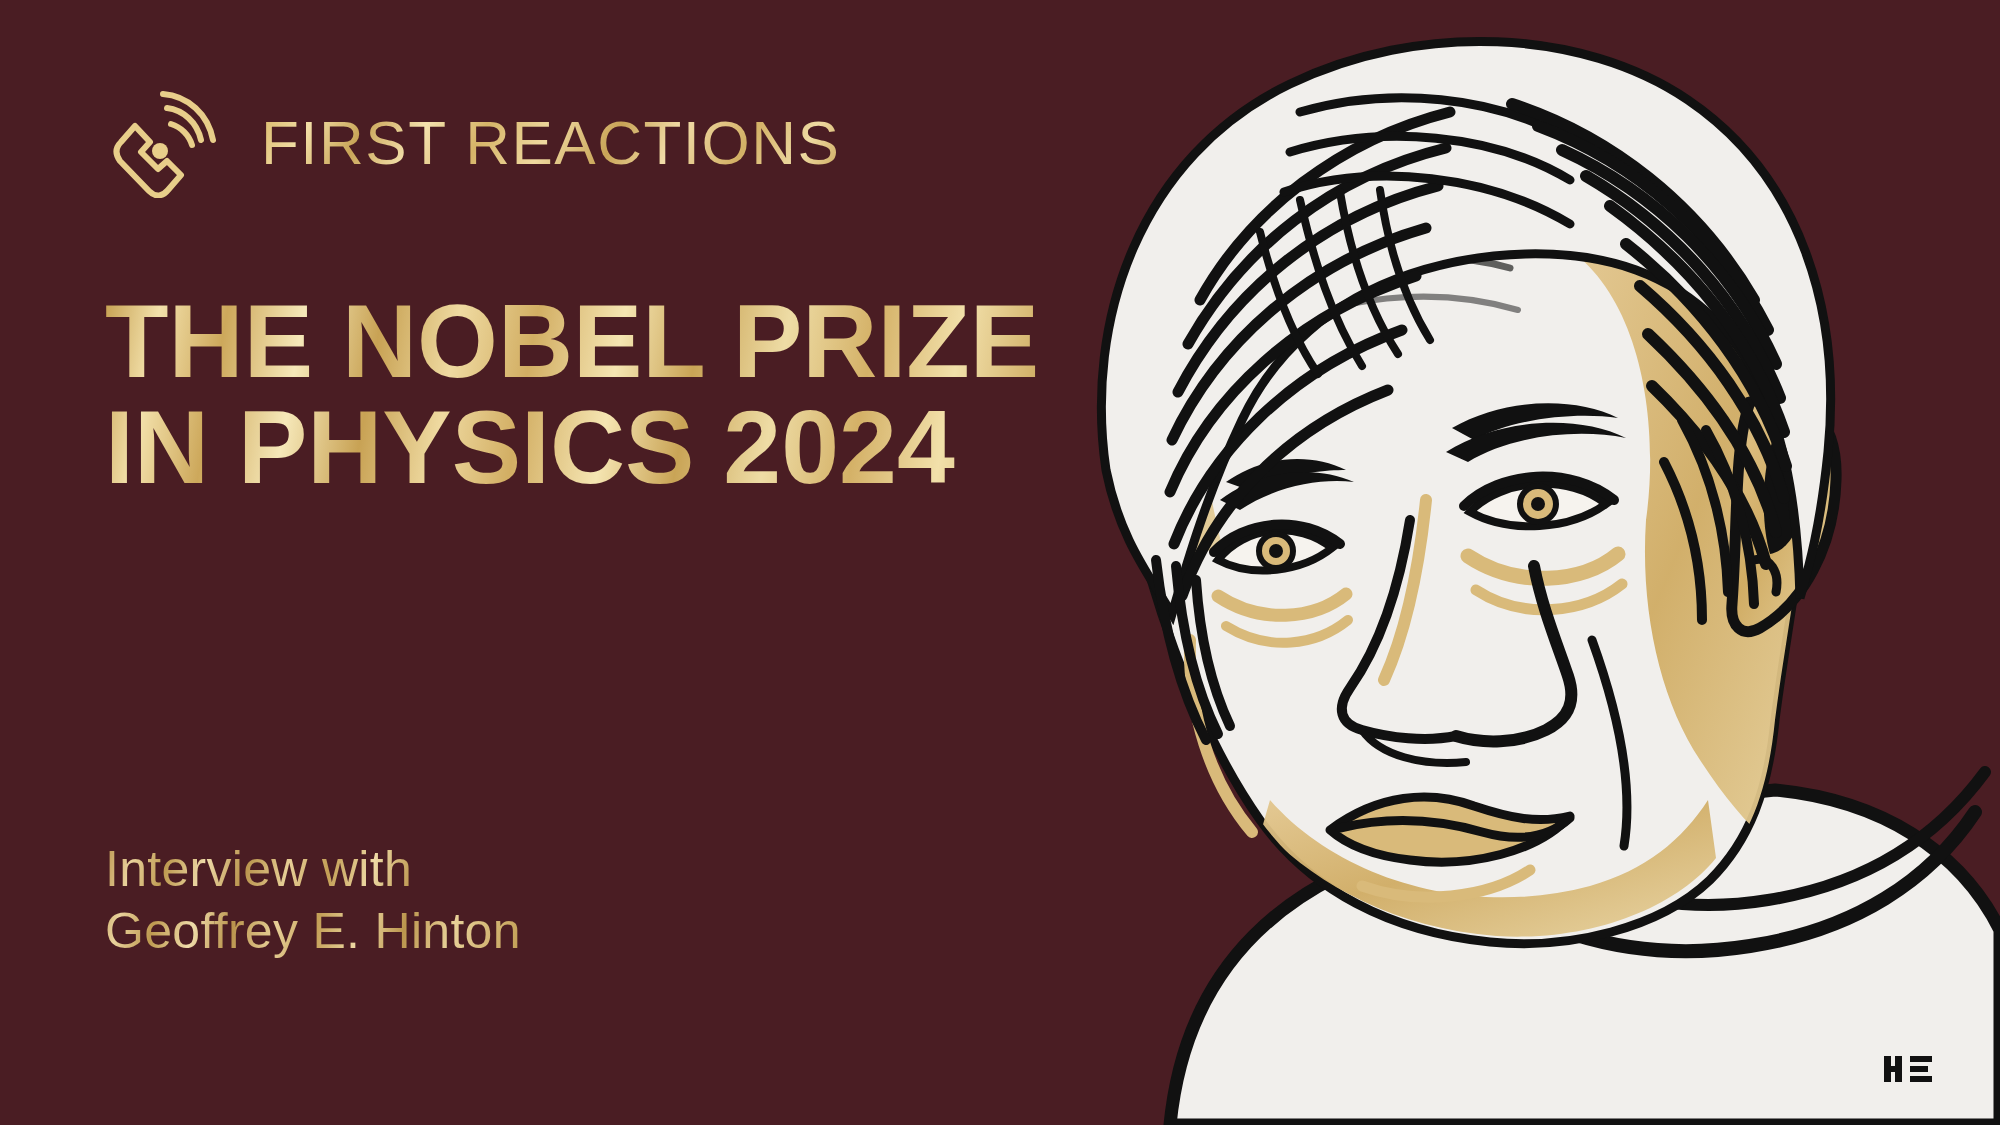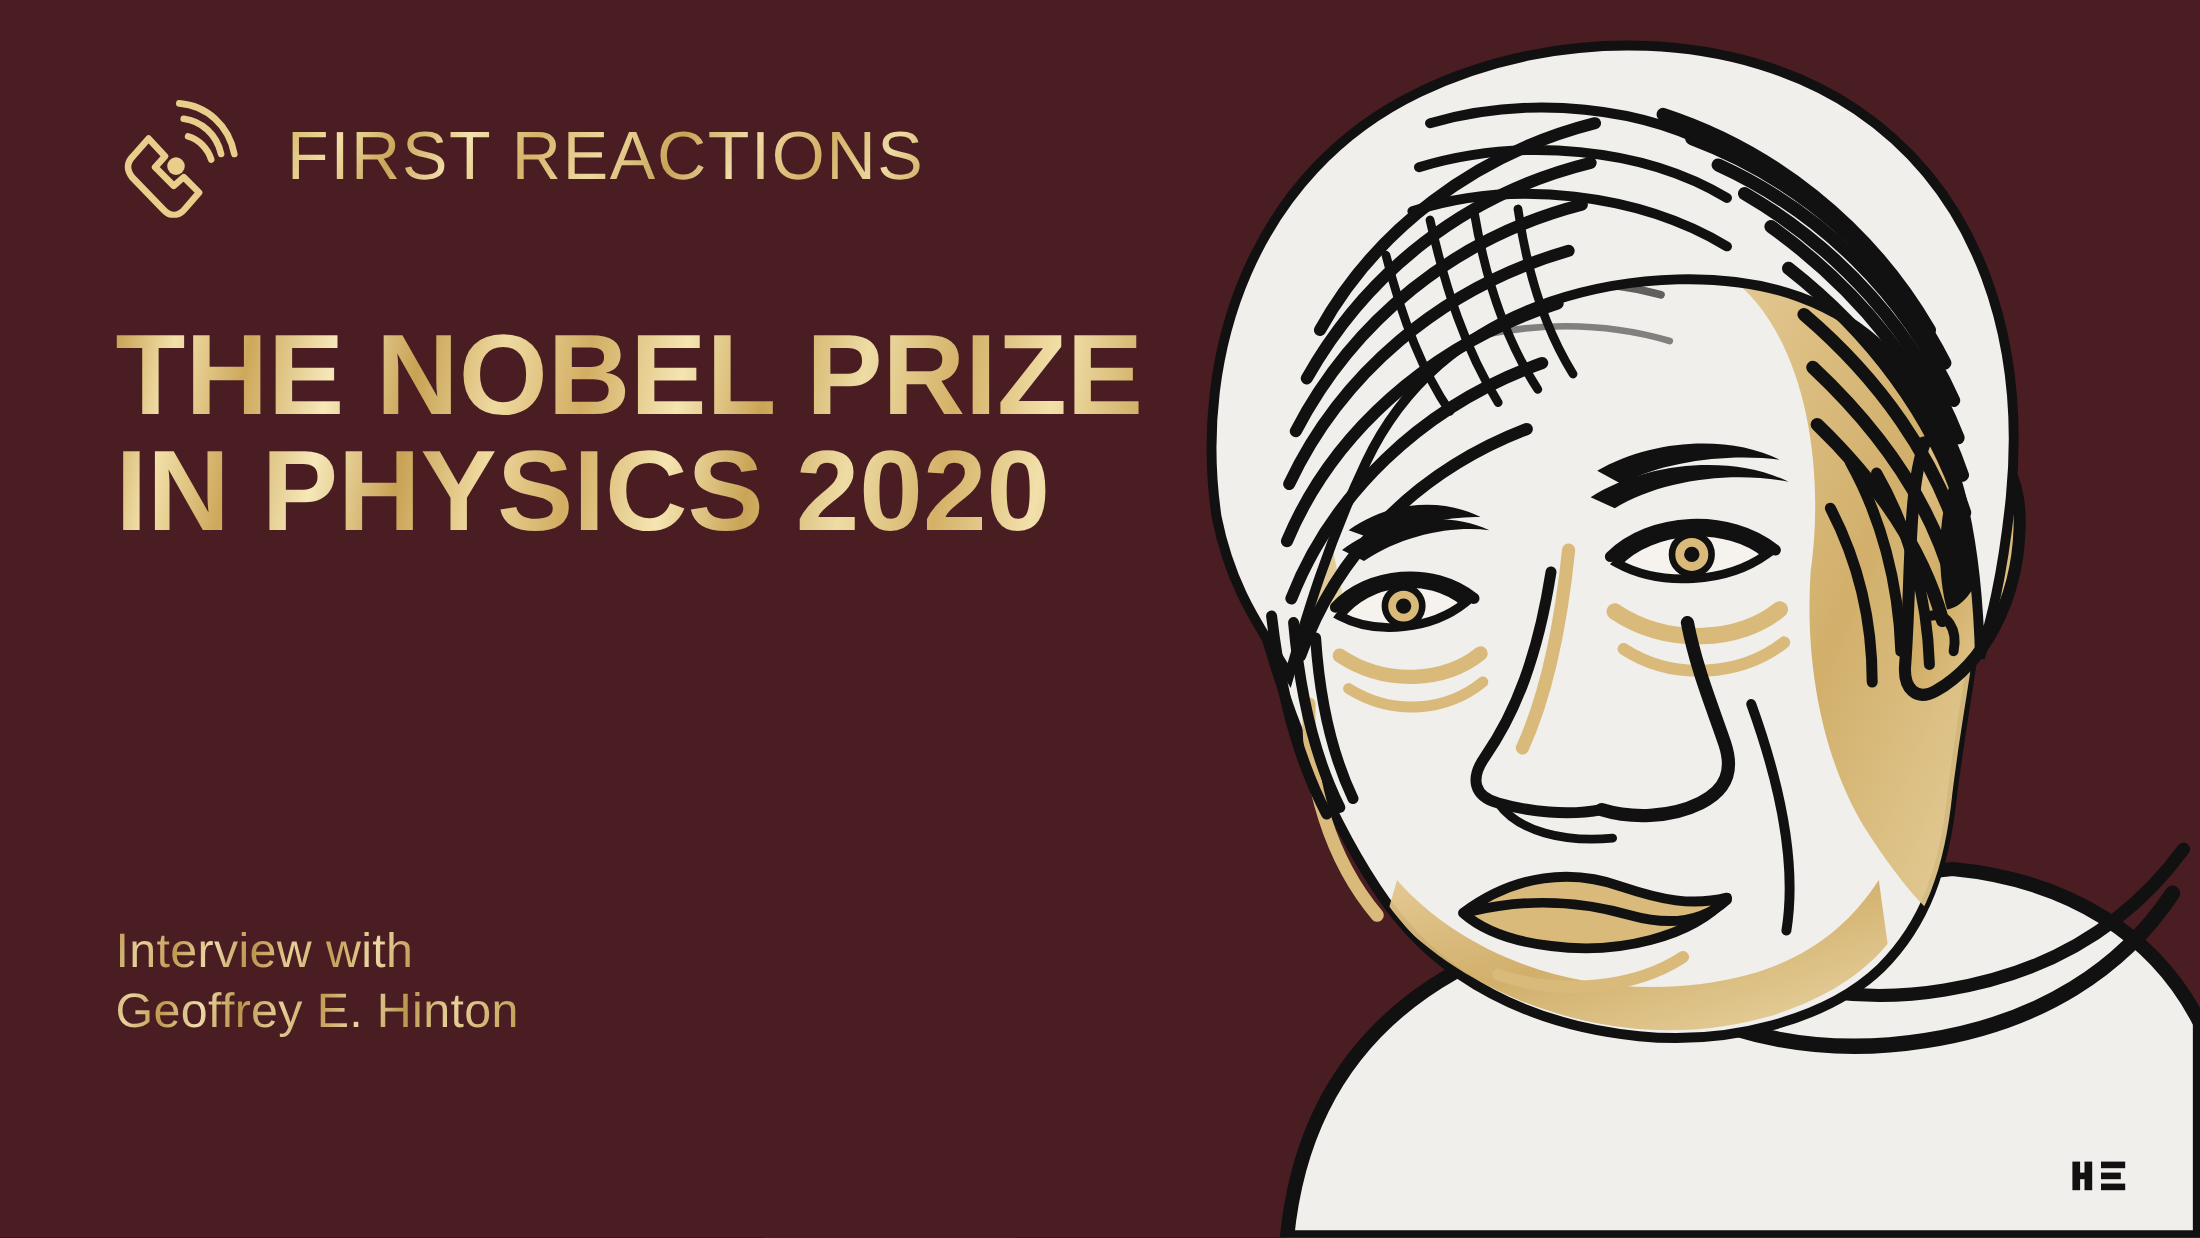--- a/index.html
+++ b/index.html
@@ -71,21 +71,21 @@
     -webkit-background-clip: text;
     background-clip: text;
     -webkit-text-fill-color: transparent;
     color: transparent;
   }
 
   .interview {
     position: absolute;
     left: 105px;
     top: 838px;
-    font-size: 44px;
+    font-size: 50px;
     line-height: 1.24;
     font-weight: 400;
     letter-spacing: 0.3px;
     white-space: pre;
     background-image:
       linear-gradient(102deg,
         #B8914A 0%, #E9D29C 7%, #BE9A50 15%, #EFDCAA 24%,
         #B9934B 33%, #E7CF97 43%, #C39E55 52%, #EEDAA5 62%,
         #BB954D 72%, #E8D199 83%, #C09C52 100%);
     -webkit-background-clip: text;
@@ -295,18 +295,18 @@
         <path d="M62 20 C78 22 92 34 96 52"></path>
         <path d="M66 36 C76 39 84 47 87 57"></path>
         <path d="M58 6 C83 8 103 26 108 52"></path>
       </g>
       <circle cx="55" cy="63" r="8" fill="#E8CE8A"></circle>
     </svg>
     <div class="kicker-text">FIRST REACTIONS</div>
   </div>
 
   <div class="headline">THE NOBEL PRIZE
-IN PHYSICS 2020</div>
+IN PHYSICS 2024</div>
 
   <div class="interview">Interview with
 Geoffrey E. Hinton</div>
 
 </div>
 
 </body></html>

